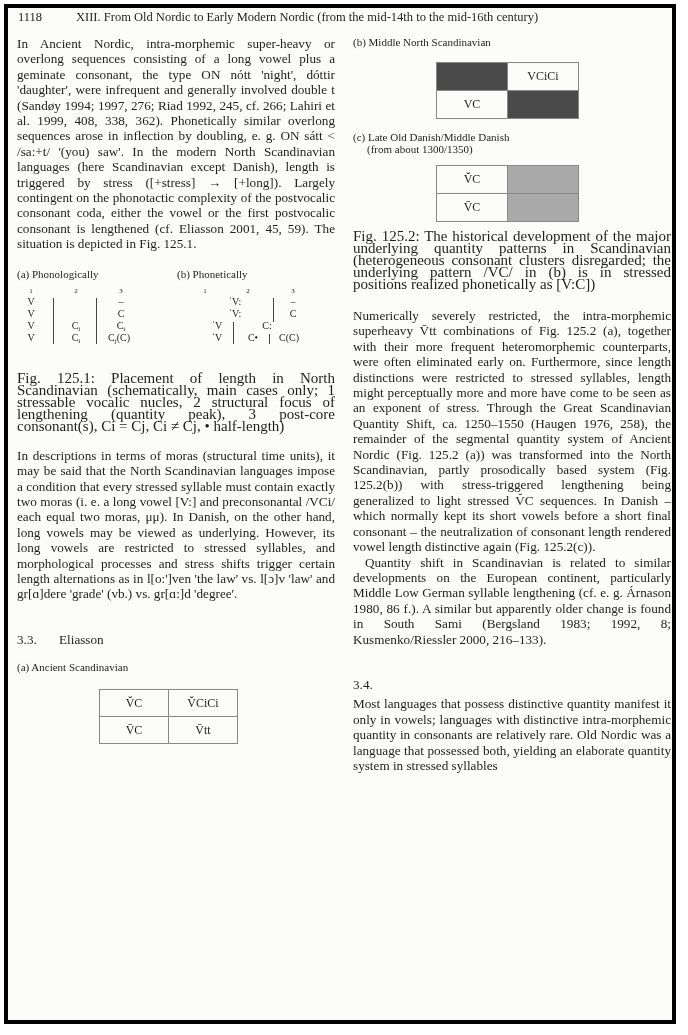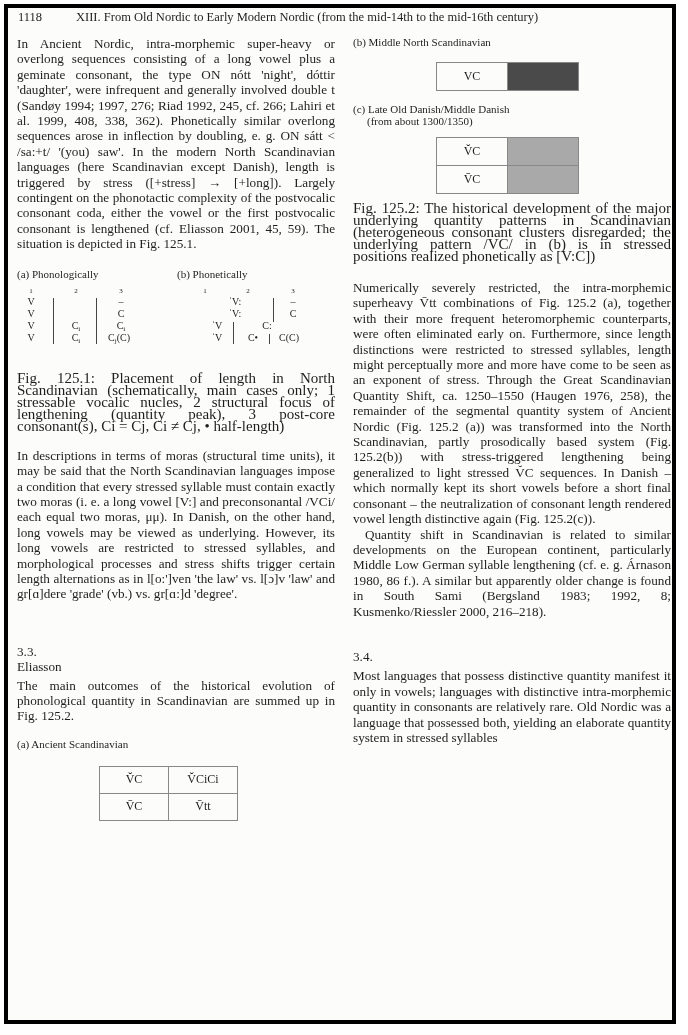--- a/index.html
+++ b/index.html
@@ -81,45 +81,48 @@
     <span class="cell" style="left:238px;top:52px;width:24px;">C:</span>
     <span class="cell" style="left:190px;top:64px;width:20px;">ˈV</span>
     <span class="cell" style="left:224px;top:64px;width:24px;">C•</span>
     <span class="cell" style="left:256px;top:64px;width:32px;">C(C)</span>
   </div>
 
   <p class="cap" style="margin-top:4px;">Fig. 125.1: Placement of length in North Scandinavian (schematically, main cases only; 1 stressable vocalic nucles, 2 structural focus of lengthening (quantity peak), 3 post-core consonant(s), Ci = Cj, Ci ≠ Cj, • half-length)</p>
 
   <p class="body" style="margin-top:16px;">In descriptions in terms of moras (structural time units), it may be said that the North Scandinavian languages impose a condition that every stressed syllable must contain exactly two moras (i. e. a long vowel [V:] and preconsonantal /VCi/ each equal two moras, μμ). In Danish, on the other hand, long vowels may be viewed as underlying. However, its long vowels are restricted to stressed syllables, and morphological processes and stress shifts trigger certain length alternations as in l[o:']ven 'the law' vs. l[ɔ]v 'law' and gr[ɑ]dere 'grade' (vb.) vs. gr[ɑ:]d 'degree'.</p>
 
-  <div class="sec" style="margin-top:42px;flex-direction:column;">
+  <div class="sec" style="margin-top:30px;">
     <span class="num">3.3.</span>
     <span>Eliasson</span>
   </div>
-  <p class="body" style="margin-top:3px;">The main outcomes of the historical evolution of phonological quantity in Scandinavian are summed up in Fig. 125.2.</p>
 
   <p class="sublabel" style="margin-top:14px;">(a) Ancient Scandinavian</p>
   <table class="qt" style="margin:16px 0 0 82px;">
     <tbody>
         <tr>
       <td style="width:68px;">V̆C</td>
       <td style="width:68px;">V̆CiCi</td>
     </tr>
     <tr>
       <td style="width:68px;">V̄C</td>
       <td style="width:68px;">V̄tt</td>
     </tr>
   </tbody>
     </table>
 </div>
 
 <div class="col right">
   <p class="sublabel" style="margin-top:2px;">(b) Middle North Scandinavian</p>
   <table class="qt" style="margin:14px 0 0 83px;">
     <tbody>
+        <tr>
+      <td class="dark" style="width:70px;height:27px;"></td>
+      <td style="width:70px;height:27px;">VCiCi</td>
+    </tr>
     <tr>
       <td style="width:70px;height:27px;">VC</td>
       <td class="dark" style="width:70px;height:27px;"></td>
     </tr>
   </tbody>
     </table>
 
   <p class="sublabel" style="margin-top:12px;">(c) Late Old Danish/Middle Danish</p>
   <p class="sublabel" style="padding-left:14px;">(from about 1300/1350)</p>
   <table class="qt" style="margin:10px 0 0 83px;">
@@ -131,19 +134,19 @@
     <tr>
       <td style="width:70px;height:27px;">V̄C</td>
       <td class="grey" style="width:70px;height:27px;"></td>
     </tr>
   </tbody>
     </table>
 
   <p class="cap" style="margin-top:8px;">Fig. 125.2: The historical development of the major underlying quantity patterns in Scandinavian (heterogeneous consonant clusters disregarded; the underlying pattern /VC/ in (b) is in stressed positions realized phonetically as [V:C])</p>
 
   <p class="body" style="margin-top:18px;">Numerically severely restricted, the intra-morphemic superheavy V̄tt combinations of Fig. 125.2 (a), together with their more frequent heteromorphemic counterparts, were often eliminated early on. Furthermore, since length distinctions were restricted to stressed syllables, length might perceptually more and more have come to be seen as an exponent of stress. Through the Great Scandinavian Quantity Shift, ca. 1250–1550 (Haugen 1976, 258), the remainder of the segmental quantity system of Ancient Nordic (Fig. 125.2 (a)) was transformed into the North Scandinavian, partly prosodically based system (Fig. 125.2(b)) with stress-triggered lengthening being generalized to light stressed V̆C sequences. In Danish – which normally kept its short vowels before a short final consonant – the neutralization of consonant length rendered vowel length distinctive again (Fig. 125.2(c)).</p>
-  <p class="body indent">Quantity shift in Scandinavian is related to similar developments on the European continent, particularly Middle Low German syllable lengthening (cf. e. g. Árnason 1980, 86 f.). A similar but apparently older change is found in South Sami (Bergsland 1983; 1992, 8; Kusmenko/Riessler 2000, 216–218).</p>
+  <p class="body indent">Quantity shift in Scandinavian is related to similar developments on the European continent, particularly Middle Low German syllable lengthening (cf. e. g. Árnason 1980, 86 f.). A similar but apparently older change is found in South Sami (Bergsland 1983; 1992, 8; Kusmenko/Riessler 2000, 216–133).</p>
 
   <div class="sec" style="margin-top:30px;">
     <span class="num">3.4.</span>
   </div>
   <p class="body" style="margin-top:4px;">Most languages that possess distinctive quantity manifest it only in vowels; languages with distinctive intra-morphemic quantity in consonants are relatively rare. Old Nordic was a language that possessed both, yielding an elaborate quantity system in stressed syllables</p>
 </div>
 
 </body></html>

